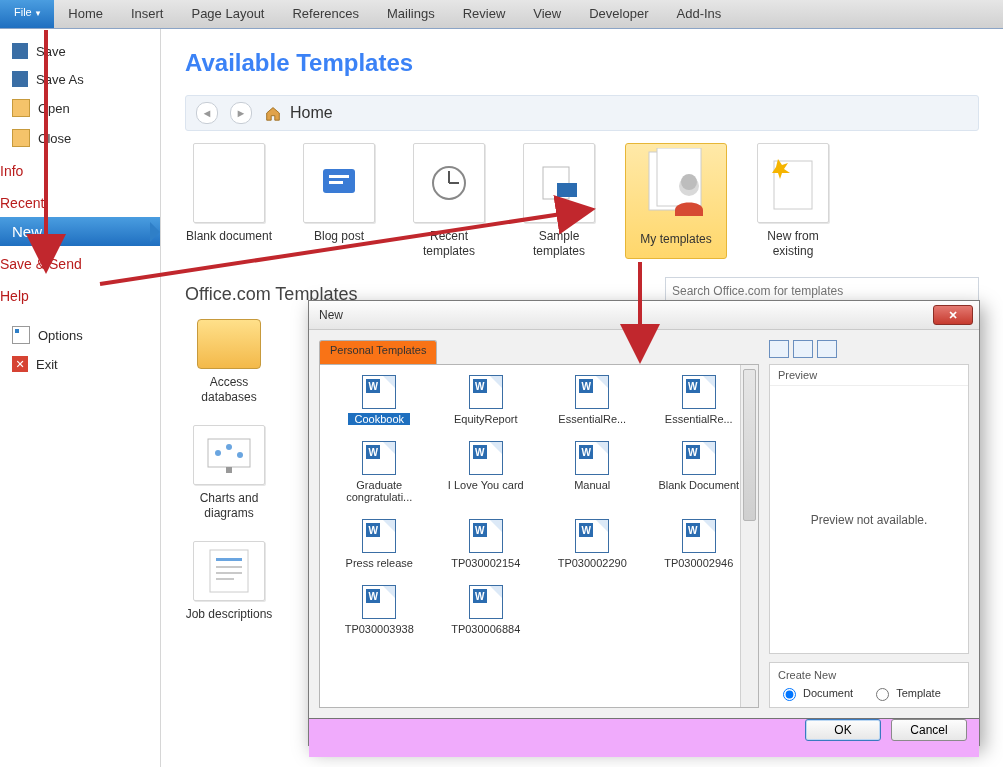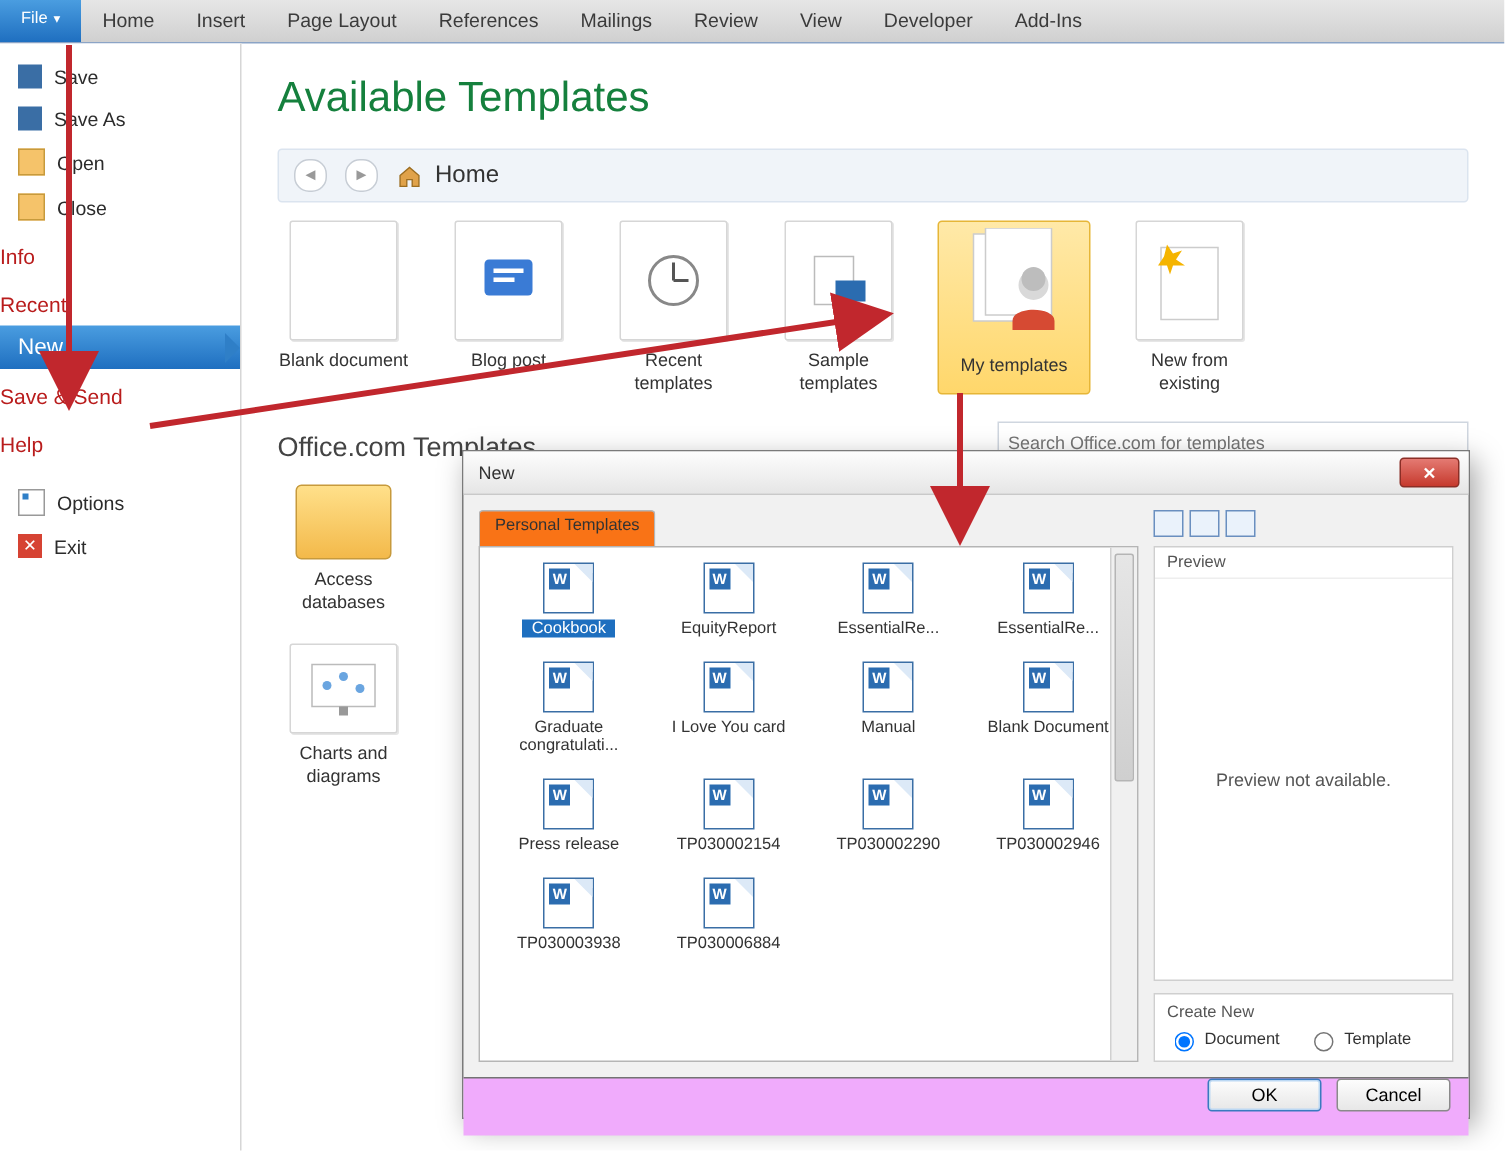--- a/index.html
+++ b/index.html
@@ -9,21 +9,21 @@
   .ribbon-tab.file::after{content:"▾";font-size:9px;margin-left:4px}
   .backstage{display:flex;height:calc(100% - 28px)}
   .side{width:160px;background:#fff;border-right:1px solid #d6d6d6;padding-top:8px}
   .side-item{display:flex;align-items:center;gap:8px;padding:6px 12px;color:#2b2b2b;cursor:pointer}
   .side-item .mini{width:16px;height:16px;display:inline-block}
   .side-item.selected{background:linear-gradient(#4a9de0,#1f6fc0);color:#fff;position:relative}
   .side-item.selected::after{content:"";position:absolute;right:-10px;top:50%;margin-top:-10px;border:10px solid transparent;border-left-color:#2f7fc7}
   .side-gap{height:10px}
   .side-head{padding:10px 0 6px;color:#b91c1c;font-size:14px}
   .main{flex:1;padding:20px 24px;overflow:hidden}
-  h1{margin:0 0 18px 0;font-size:28px;font-weight:400;color:#15803d}
+  h1{margin:0 0 18px 0;font-size:24px;font-weight:700;color:#3b82f6}
   .crumbbar{background:#f0f4f9;border:1px solid #dbe4ef;border-radius:3px;height:34px;display:flex;align-items:center;gap:12px;padding:0 10px;margin-bottom:12px}
   .nav-btn{width:20px;height:20px;border-radius:10px;background:#fff;border:1px solid #c7cdd5;display:flex;align-items:center;justify-content:center;color:#999;font-size:11px}
   .crumb-home{display:flex;align-items:center;gap:8px;font-size:16px;color:#333}
   .tpl-row{display:flex;gap:22px;margin-bottom:18px}
   .tpl{width:88px;text-align:center;cursor:pointer}
   .tpl.highlight{background:linear-gradient(#ffe9a8,#ffd76b);border:1px solid #e6b637;border-radius:3px;padding:4px 6px}
   .tpl .big{width:70px;height:78px;margin:0 auto 6px;background:#fff;border:1px solid #d6d6d6;border-radius:2px;box-shadow:1px 1px 0 #e6e6e6;display:flex;align-items:center;justify-content:center;font-size:32px}
   .tpl .cap{font-size:12px;line-height:1.25;color:#333}
   .section-row{display:flex;align-items:flex-end;gap:20px}
   .section-title{font-size:18px;color:#444}
@@ -223,20 +223,32 @@
             <svg width="50" height="40">
               <rect x="4" y="4" width="42" height="28" fill="#fff" stroke="#bbb"></rect>
               <circle cx="14" cy="18" r="3" fill="#6aa5e0"></circle>
               <circle cx="25" cy="12" r="3" fill="#6aa5e0"></circle>
               <circle cx="36" cy="20" r="3" fill="#6aa5e0"></circle>
               <rect x="22" y="32" width="6" height="6" fill="#999"></rect>
             </svg>
           </div>
           <div class="cap">Charts and diagrams</div>
         </div>
+      <div class="tpl">
+          <div class="big" style="height:58px">
+            <svg width="50" height="46">
+              <rect x="6" y="2" width="38" height="42" fill="#fff" stroke="#ccc"></rect>
+              <rect x="12" y="10" width="26" height="3" fill="#6aa5e0"></rect>
+              <rect x="12" y="18" width="26" height="2" fill="#c9c9c9"></rect>
+              <rect x="12" y="24" width="26" height="2" fill="#c9c9c9"></rect>
+              <rect x="12" y="30" width="18" height="2" fill="#c9c9c9"></rect>
+            </svg>
+          </div>
+          <div class="cap">Job descriptions</div>
+        </div>
     </div>
   </div>
 </div>
 
 <div class="dialog">
   <div class="dlg-title">
     <span>New</span>
     <span class="dlg-close">✕</span>
   </div>
   <div class="dlg-body">

